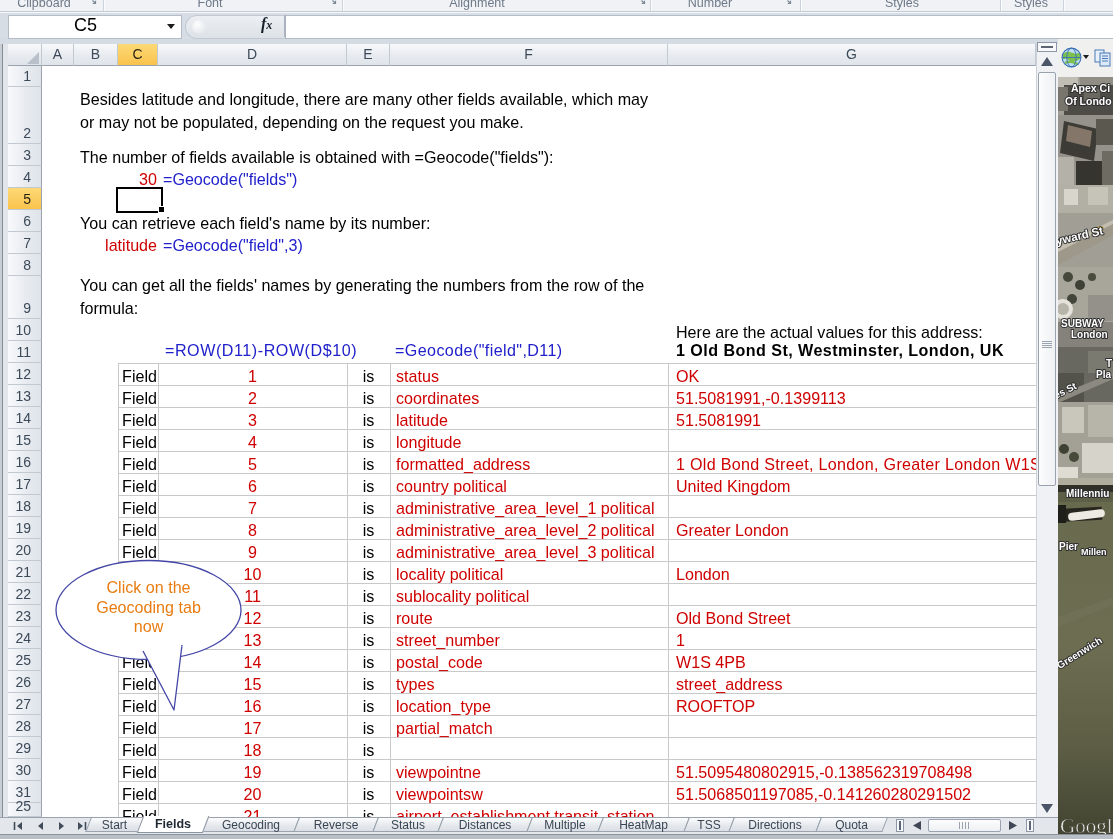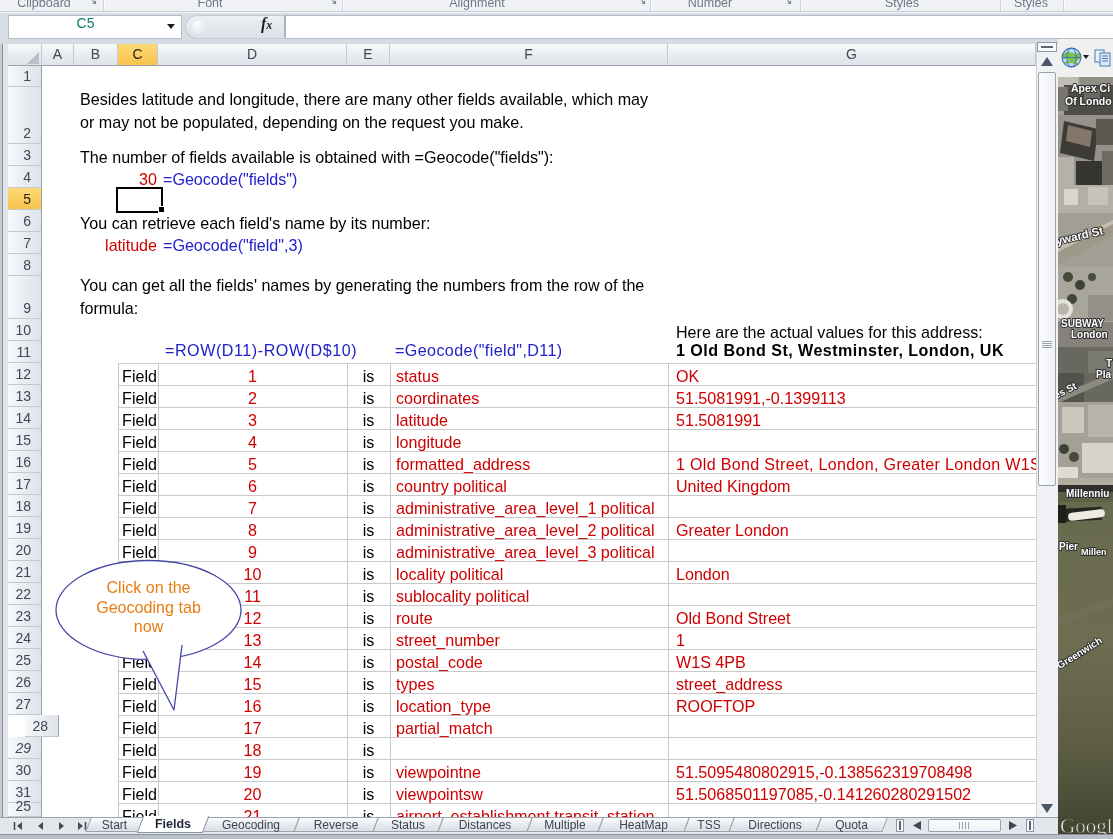--- a/index.html
+++ b/index.html
@@ -4,21 +4,21 @@
 <style>
   html,body{margin:0;padding:0;}
   body{font-family:"Liberation Sans", sans-serif;}
   #app{position:relative;width:1113px;height:839px;overflow:hidden;background:#fff;}
   .abs{position:absolute;}
   #ribbon{left:0;top:0;width:1113px;height:12px;background:#f0f2f5;border-bottom:1px solid #c5cbd5;box-sizing:border-box;}
   .glabel{position:absolute;top:-4px;font-size:12.5px;color:#6e7988;}
   .gsep{position:absolute;top:0;width:1px;height:11px;background:#cdd3dc;border-right:1px solid #fafbfc;}
   #fbar{left:0;top:12px;width:1113px;height:27px;background:#d7dde5;border-top:1px solid #f5f7fa;box-sizing:border-box;}
   #namebox{position:absolute;left:8px;top:2px;width:172px;height:22px;background:#fff;border:1px solid #b4bcc7;}
-  #nametxt{position:absolute;left:8px;top:2px;width:155px;text-align:center;font-size:14px;color:#0f766e;}
+  #nametxt{position:absolute;left:8px;top:2px;width:155px;text-align:center;font-size:18px;color:#000000;}
   .darr{position:absolute;width:0;height:0;border-left:4px solid transparent;border-right:4px solid transparent;border-top:5px solid #1c1c1c;}
   #fxcap{position:absolute;left:185px;top:2px;width:100px;height:24px;background:linear-gradient(#eceff3,#dde2e8);border:1px solid #c2c9d2;border-right:none;border-radius:13px 0 0 13px;box-sizing:border-box;}
   #fxcirc{position:absolute;left:6px;top:4px;width:14px;height:14px;border-radius:50%;background:radial-gradient(circle at 38% 32%,#fdfefe,#dce1e7);}
   #fxsym{position:absolute;left:261px;top:2px;font-family:"Liberation Serif",serif;font-style:italic;font-weight:bold;font-size:16px;color:#18202b;}
   #ffield{position:absolute;left:285px;top:2px;width:828px;height:22px;background:#fff;border-top:1px solid #b4bcc7;border-bottom:1px solid #b4bcc7;border-left:1px solid #aab2be;}
   #band{left:0;top:39px;width:1113px;height:5px;background:#d5dbe3;}
   .colhead{position:absolute;top:44px;height:22px;background:linear-gradient(#f8f9fb,#e7ebf0 55%,#dfe4ea);border-right:1px solid #c3c9d1;border-bottom:1px solid #9aa2ae;box-sizing:border-box;text-align:center;font-size:14px;color:#3c4958;line-height:20px;}
   .rowhead{position:absolute;left:8px;width:34px;background:linear-gradient(90deg,#f8f9fb,#e7ebf0 55%,#dfe4ea);border-right:1px solid #9aa2ae;border-bottom:1px solid #c3c9d1;box-sizing:border-box;font-size:14px;color:#3c4958;}
   .rhn{position:absolute;right:10px;bottom:2px;}
   .selhead{background:linear-gradient(#fdd976,#f9c34d) !important;color:#2a2416 !important;}
@@ -165,24 +165,24 @@
     </div>
 <div class="rowhead" style="top:649px;height:22px;">
       <span class="rhn">25</span>
     </div>
 <div class="rowhead" style="top:671px;height:22px;">
       <span class="rhn">26</span>
     </div>
 <div class="rowhead" style="top:693px;height:22px;">
       <span class="rhn">27</span>
     </div>
-<div class="rowhead" style="top:715px;height:22px;margin-left:17px;">
+<div class="rowhead" style="top:715px;height:22px;">
       <span class="rhn">28</span>
     </div>
-<div class="rowhead" style="top:737px;height:22px;font-style:italic;">
+<div class="rowhead" style="top:737px;height:22px;">
       <span class="rhn">29</span>
     </div>
 <div class="rowhead" style="top:759px;height:22px;">
       <span class="rhn">30</span>
     </div>
 <div class="rowhead" style="top:781px;height:22px;">
       <span class="rhn">31</span>
     </div>
 <div class="rowhead" style="top:803px;height:14px;">
       <span class="rhn">25</span>

